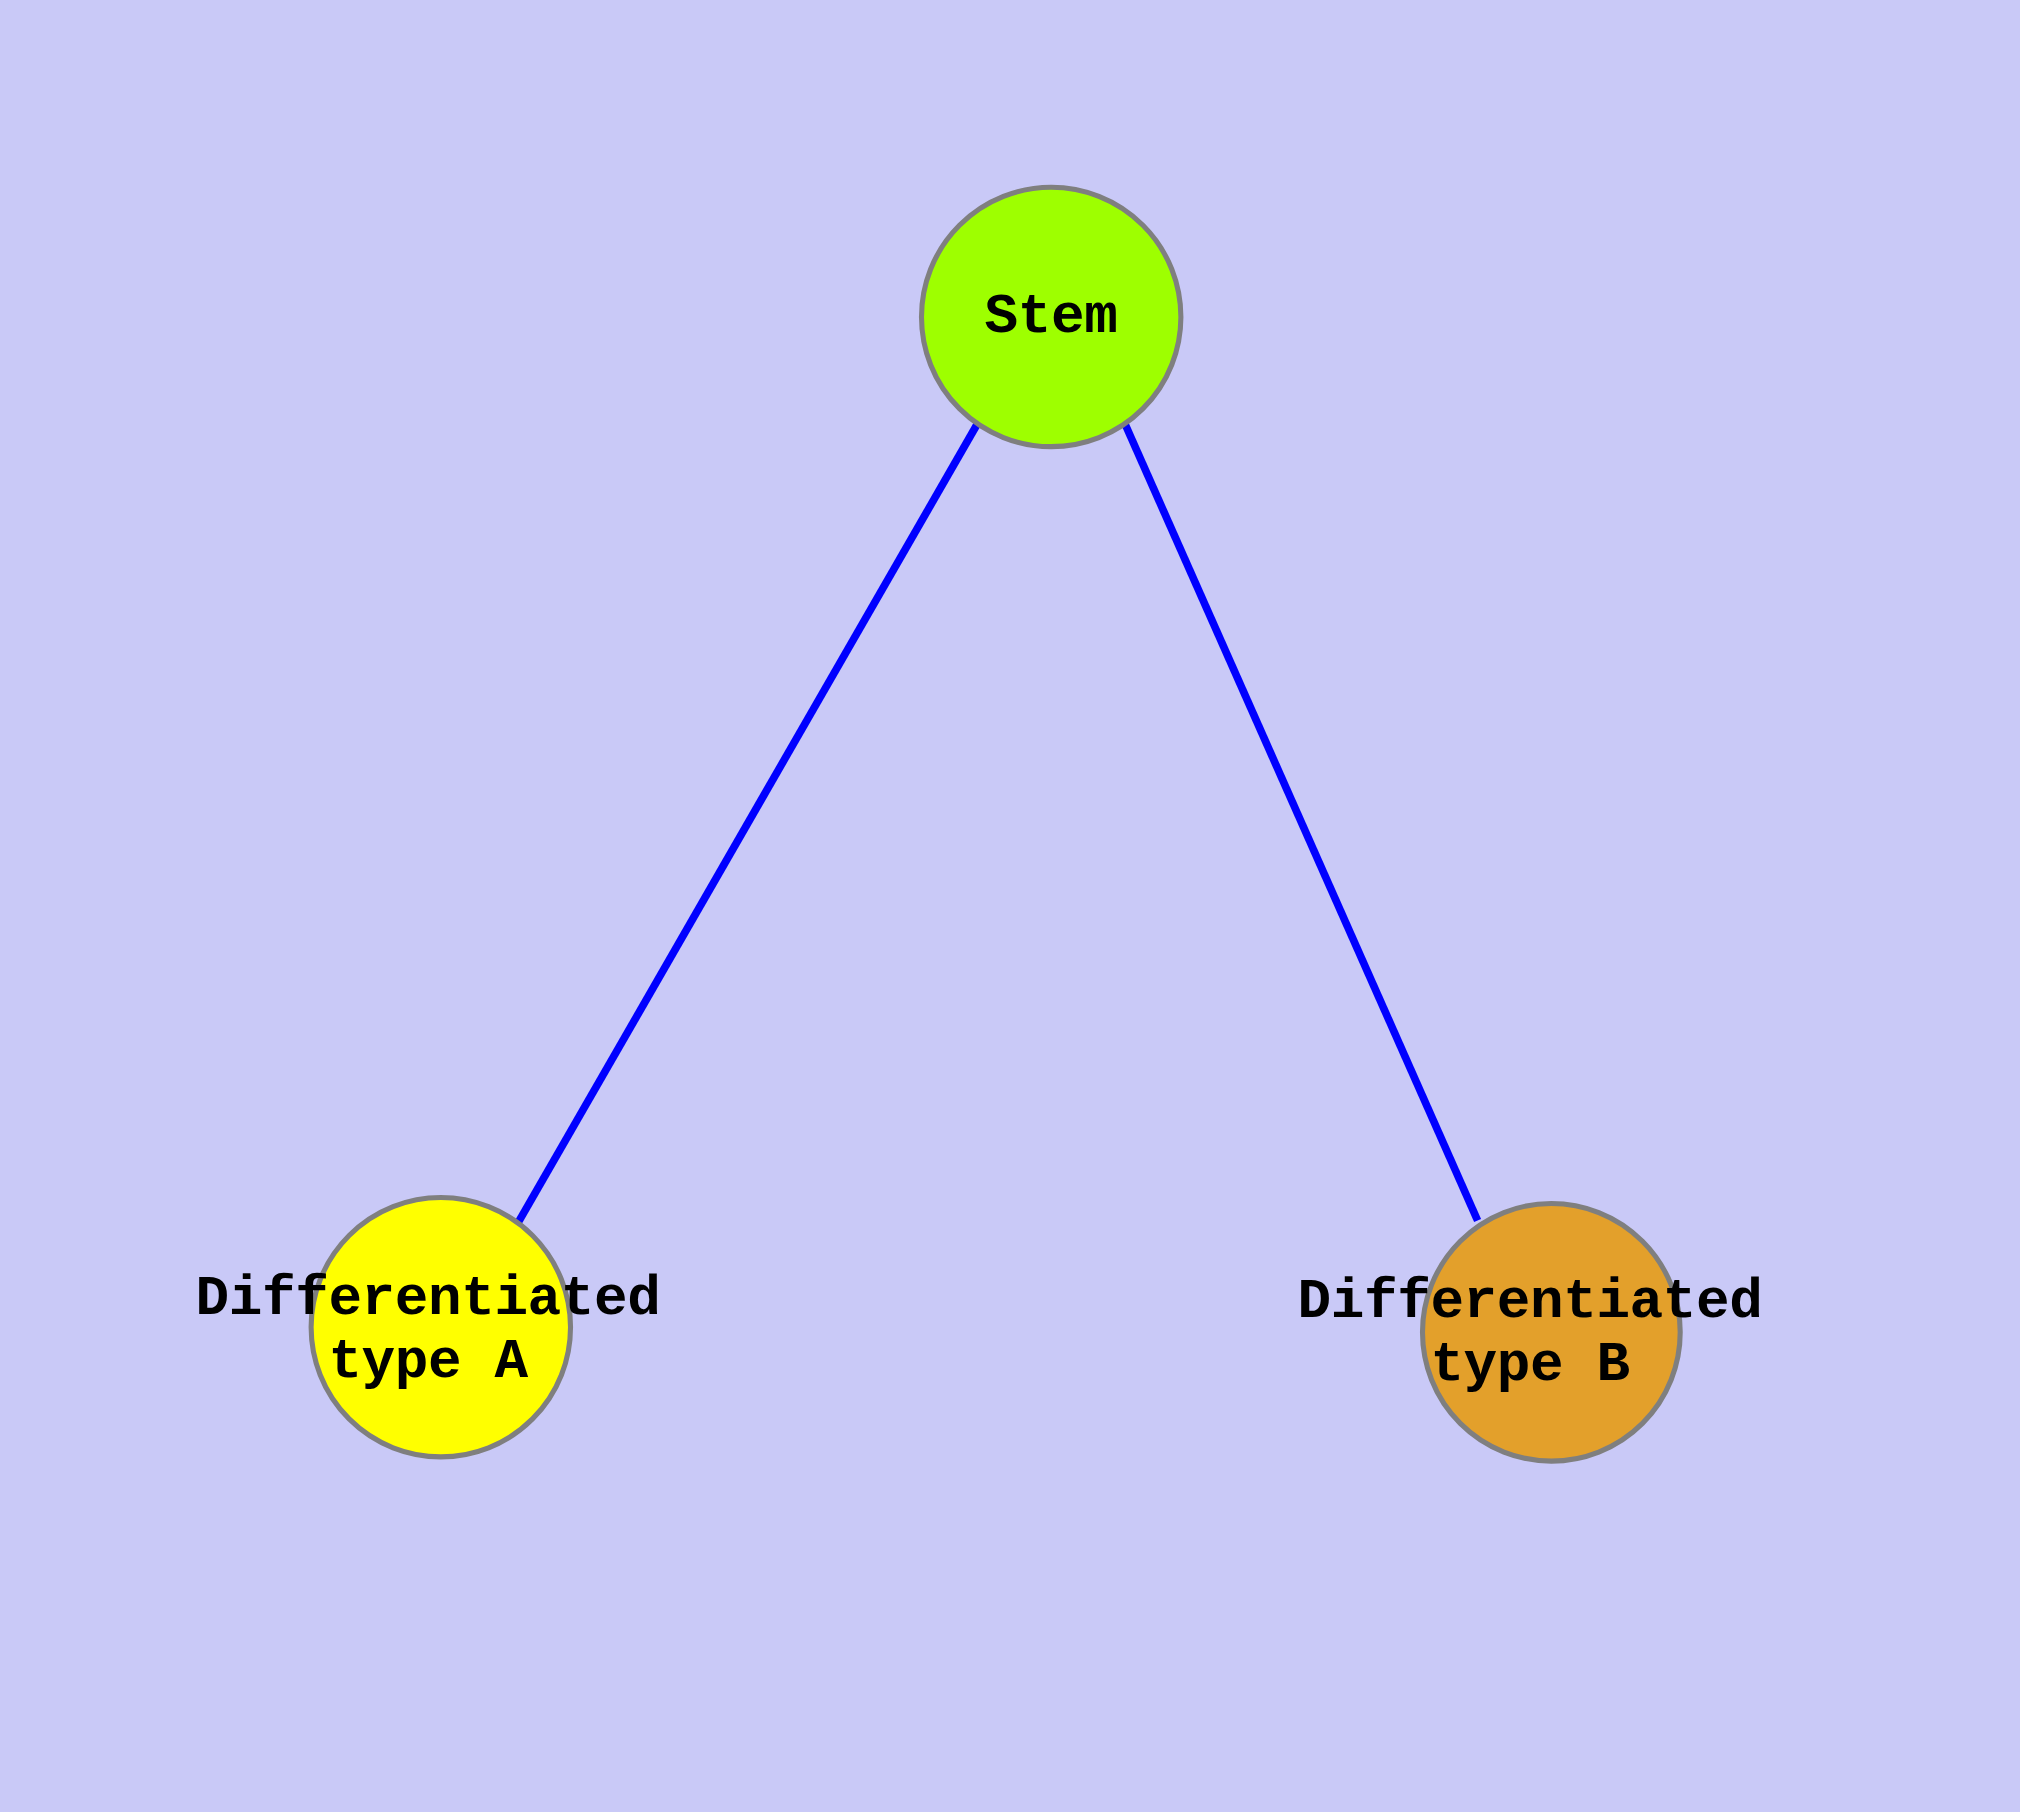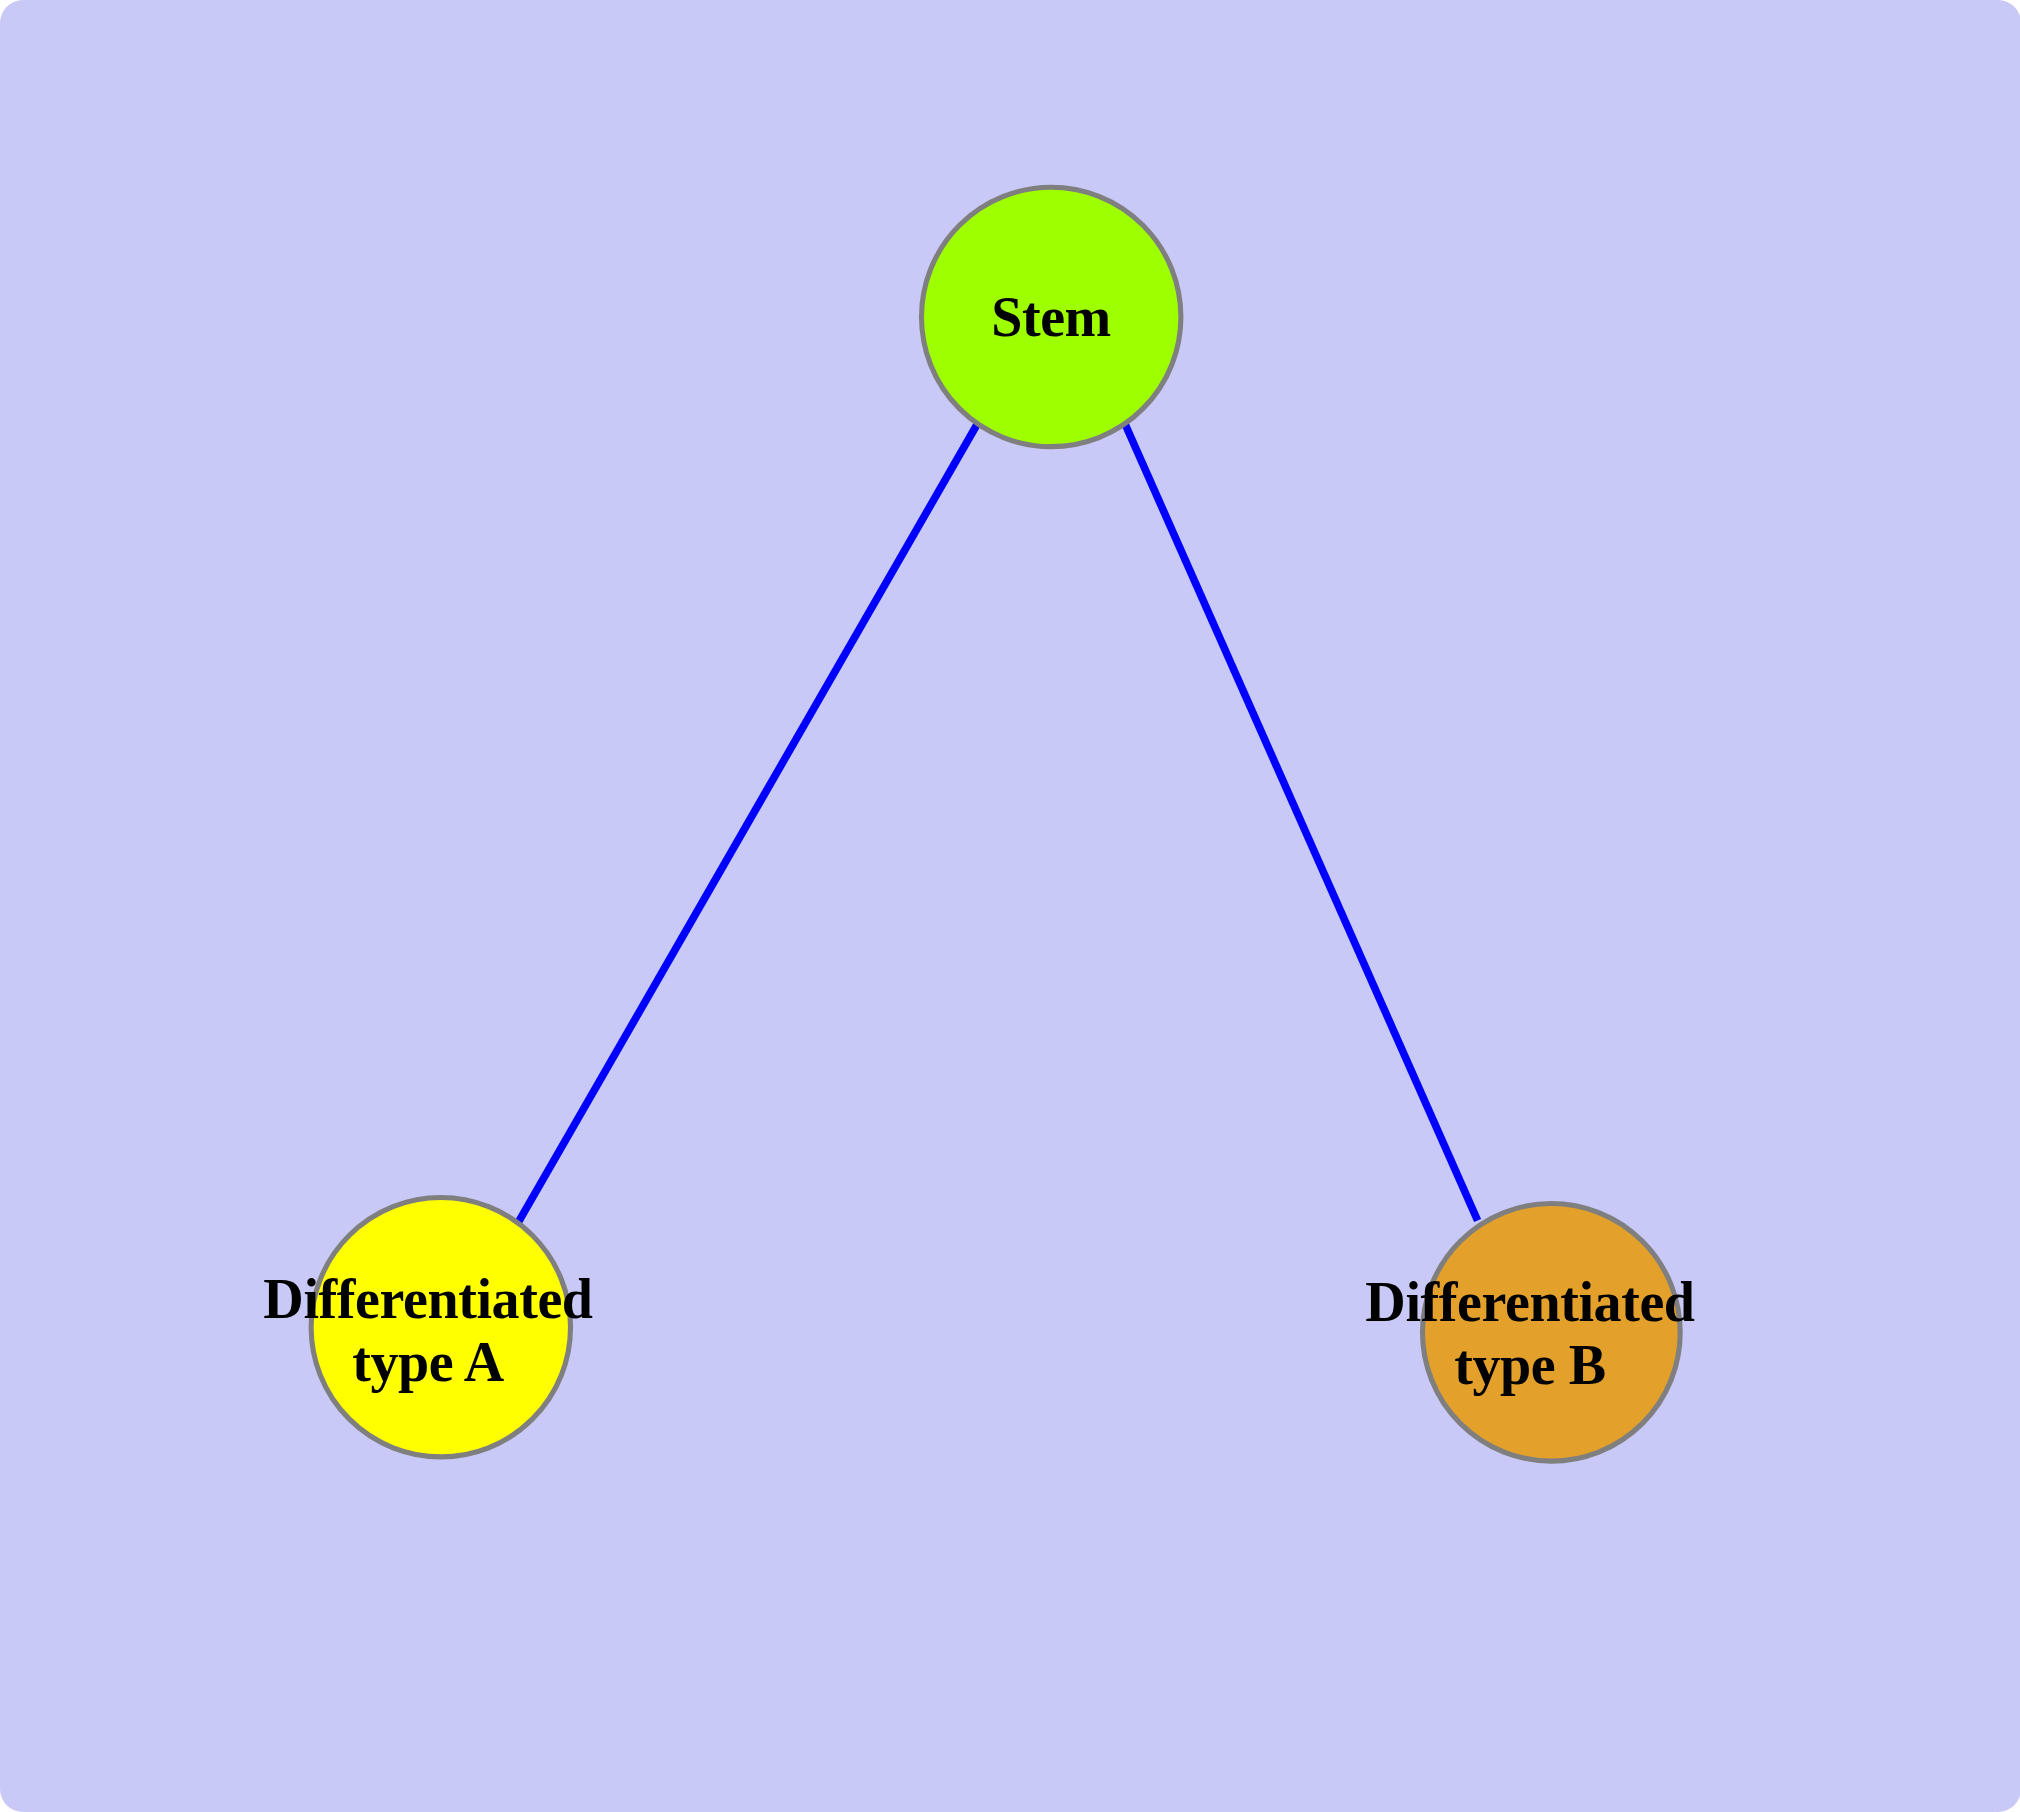--- a/index.html
+++ b/index.html
@@ -6,22 +6,21 @@
   html, body {
     margin: 0;
     padding: 0;
     background: #ffffff;
   }
   #canvas {
     position: relative;
     width: 2021px;
     height: 1812px;
     overflow: hidden;
-    font-family: Liberation Serif, serif;
-    border-radius: 23px;
+    font-family: Liberation Mono, monospace;
   }
   #graph-svg {
     position: absolute;
     top: 0;
     left: 0;
     width: 2021px;
     height: 1812px;
     display: block;
   }
   .node-circle {

